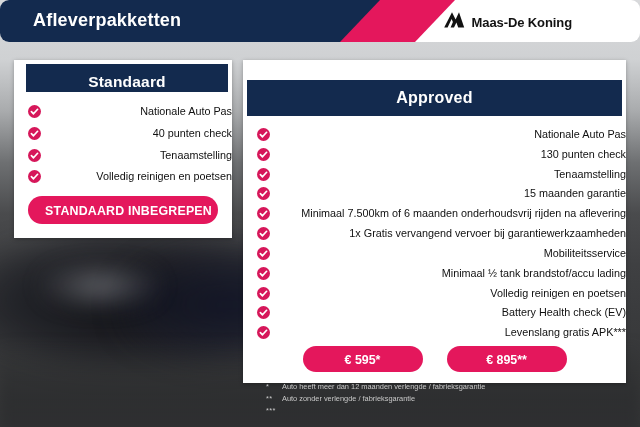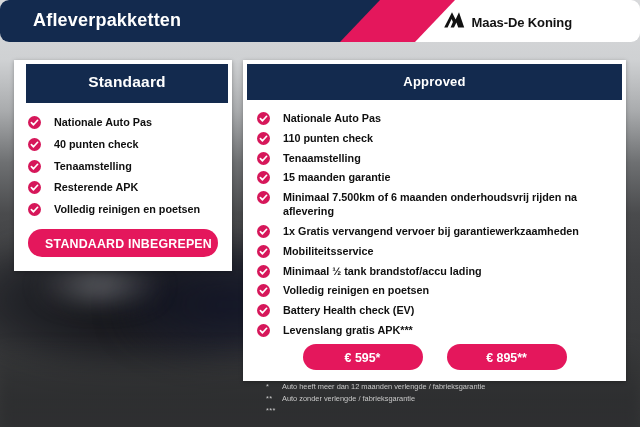--- a/index.html
+++ b/index.html
@@ -140,53 +140,54 @@
     letter-spacing: 0.2px;
   }
 
   .panel-standard {
     left: 14px;
     top: 60px;
     width: 218px;
     padding-bottom: 10px;
   }
   .panel-standard .panel-head {
-    height: 39px;
+    height: 28px;
     line-height: 36px;
     font-size: 15.5px;
     margin: 4px 4px 0 12px;
   }
 
   .panel-approved {
     left: 243px;
     top: 60px;
     width: 383px;
     padding-bottom: 9px;
   }
   .panel-approved .panel-head {
     height: 36px;
     line-height: 36px;
-    font-size: 13px;
-    margin: 4px 4px 0 4px;
+    font-size: 16px;
+    margin: 20px 4px 0 4px;
   }
 
   
   ul.features {
     list-style: none;
     margin: 0;
     padding: 12px 0 0 0;
   }
   ul.features li {
     position: relative;
     padding-left: 26px;
     margin: 0 0 7px 0;
     font-size: 10.8px;
-    font-weight: bold;
+    font-weight: normal;
     color: #101010;
     line-height: 1.28;
+    text-align: right;
   }
   .panel-standard ul.features { padding: 13px 0 0 0; }
   .panel-standard ul.features li { margin-left: 14px; margin-bottom: 8px; }
   .panel-approved ul.features { padding: 12px 0 0 0; }
   .panel-approved ul.features li { margin-left: 14px; margin-bottom: 6px; }
 
   .tick {
     position: absolute;
     left: 0;
     top: 0px;
@@ -312,29 +313,20 @@
         </span>
         <span>Tenaamstelling</span>
       </li>
       <li>
         <span class="tick">
           <svg width="13" height="13" viewBox="0 0 13 13" xmlns="http://www.w3.org/2000/svg">
               <circle cx="6.5" cy="6.5" r="6.5" fill="#d6175a"></circle>
               <path d="M3.4 6.7 L5.5 8.8 L9.6 4.3" stroke="#ffffff" stroke-width="1.7" fill="none" stroke-linecap="round" stroke-linejoin="round"></path>
             </svg>
         </span>
-        <span>Resterende APK</span>
-      </li>
-      <li>
-        <span class="tick">
-          <svg width="13" height="13" viewBox="0 0 13 13" xmlns="http://www.w3.org/2000/svg">
-              <circle cx="6.5" cy="6.5" r="6.5" fill="#d6175a"></circle>
-              <path d="M3.4 6.7 L5.5 8.8 L9.6 4.3" stroke="#ffffff" stroke-width="1.7" fill="none" stroke-linecap="round" stroke-linejoin="round"></path>
-            </svg>
-        </span>
         <span>Volledig reinigen en poetsen</span>
       </li>
     </ul>
     <button class="btn-standard">STANDAARD INBEGREPEN</button>
   </div>
 
   <div class="panel panel-approved">
     <div class="panel-head">Approved</div>
     <ul class="features">
       <li>
@@ -346,21 +338,21 @@
         </span>
         <span>Nationale Auto Pas</span>
       </li>
       <li>
         <span class="tick">
           <svg width="13" height="13" viewBox="0 0 13 13" xmlns="http://www.w3.org/2000/svg">
               <circle cx="6.5" cy="6.5" r="6.5" fill="#d6175a"></circle>
               <path d="M3.4 6.7 L5.5 8.8 L9.6 4.3" stroke="#ffffff" stroke-width="1.7" fill="none" stroke-linecap="round" stroke-linejoin="round"></path>
             </svg>
         </span>
-        <span>110 punten check</span>
+        <span>130 punten check</span>
       </li>
       <li>
         <span class="tick">
           <svg width="13" height="13" viewBox="0 0 13 13" xmlns="http://www.w3.org/2000/svg">
               <circle cx="6.5" cy="6.5" r="6.5" fill="#d6175a"></circle>
               <path d="M3.4 6.7 L5.5 8.8 L9.6 4.3" stroke="#ffffff" stroke-width="1.7" fill="none" stroke-linecap="round" stroke-linejoin="round"></path>
             </svg>
         </span>
         <span>Tenaamstelling</span>
       </li>

